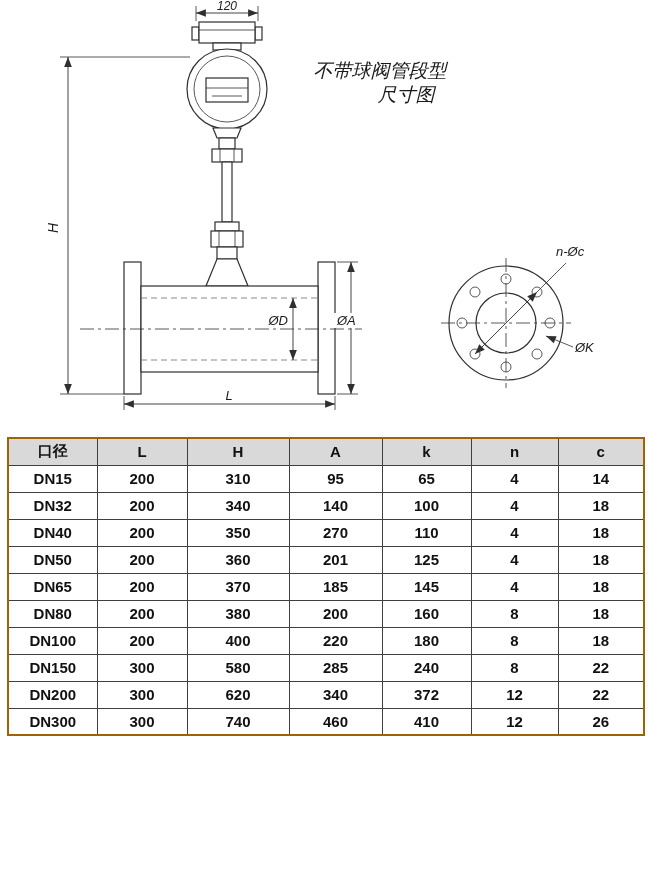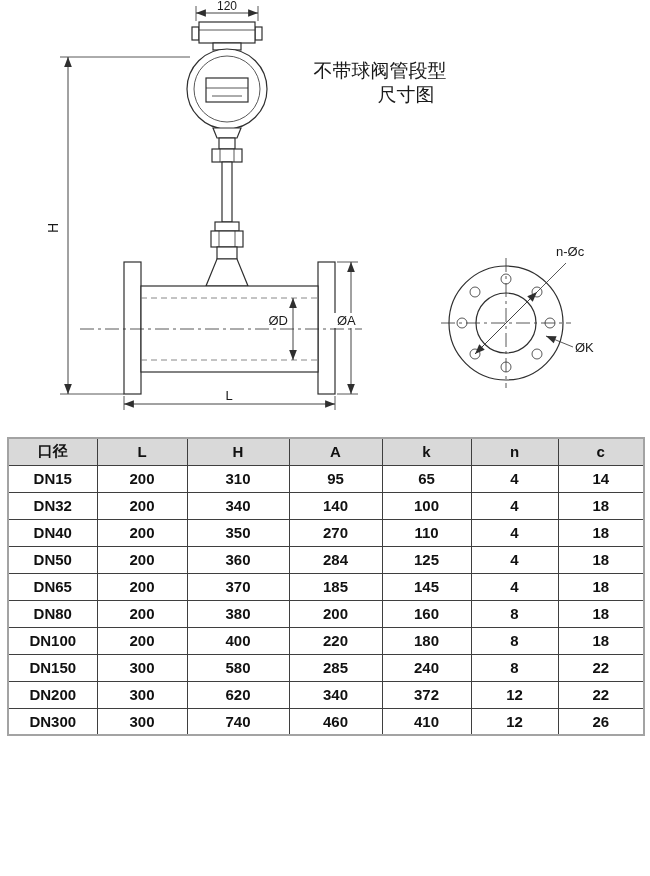--- a/index.html
+++ b/index.html
@@ -1,36 +1,36 @@
 <!DOCTYPE html>
 <html><head>
 <meta charset="utf-8">
 <style>
   * { box-sizing: border-box; }
   html, body { margin: 0; padding: 0; background: #ffffff; }
   .page {
     width: 650px; height: 876px; background: #ffffff;
     font-family: "Liberation Sans", sans-serif; position: relative; overflow: hidden;
   }
-  .drawing-wrap { width: 650px; height: 437px; }
+  .drawing-wrap { width: 650px; height: 437px; font-style: italic; }
   svg text { font-family: "Liberation Sans", sans-serif; fill: #1a1a1a; }
   .ln   { stroke: #2f2f2f; stroke-width: 1.2; fill: none; }
   .lnf  { stroke: #2f2f2f; stroke-width: 1.2; fill: #ffffff; }
   .thin { stroke: #2f2f2f; stroke-width: 0.8; fill: none; }
   .dim  { stroke: #2f2f2f; stroke-width: 0.9; fill: none; }
   .cl   { stroke: #2f2f2f; stroke-width: 0.8; fill: none; stroke-dasharray: 14 4 3 4; }
   .hid  { stroke: #6a6a6a; stroke-width: 0.8; fill: none; stroke-dasharray: 6 4; }
   .t12 { font-size: 12px; }
   .t13 { font-size: 13px; }
   .t14 { font-size: 14px; }
   .t19 { font-size: 19px; }
   .table-wrap { padding: 0 7px; }
   table.spec-table {
     width: 636px; border-collapse: collapse; table-layout: fixed;
-    border: 2px solid #a3a3a3;
+    border: 2px solid #a16207;
   }
   .spec-table th, .spec-table td {
     border: 1px solid #3f3f3f; text-align: center; vertical-align: middle;
     font-size: 15px; font-weight: bold; color: #111111; height: 27px; padding: 0;
   }
   .spec-table th { background: #d9d9d9; }
   .spec-table td { background: #ffffff; }
 </style>
 </head>
 <body>
@@ -190,21 +190,21 @@
             <td>350</td>
             <td>270</td>
             <td>110</td>
             <td>4</td>
             <td>18</td>
         </tr>
         <tr>
           <td>DN50</td>
             <td>200</td>
             <td>360</td>
-            <td>284</td>
+            <td>201</td>
             <td>125</td>
             <td>4</td>
             <td>18</td>
         </tr>
         <tr>
           <td>DN65</td>
             <td>200</td>
             <td>370</td>
             <td>185</td>
             <td>145</td>

